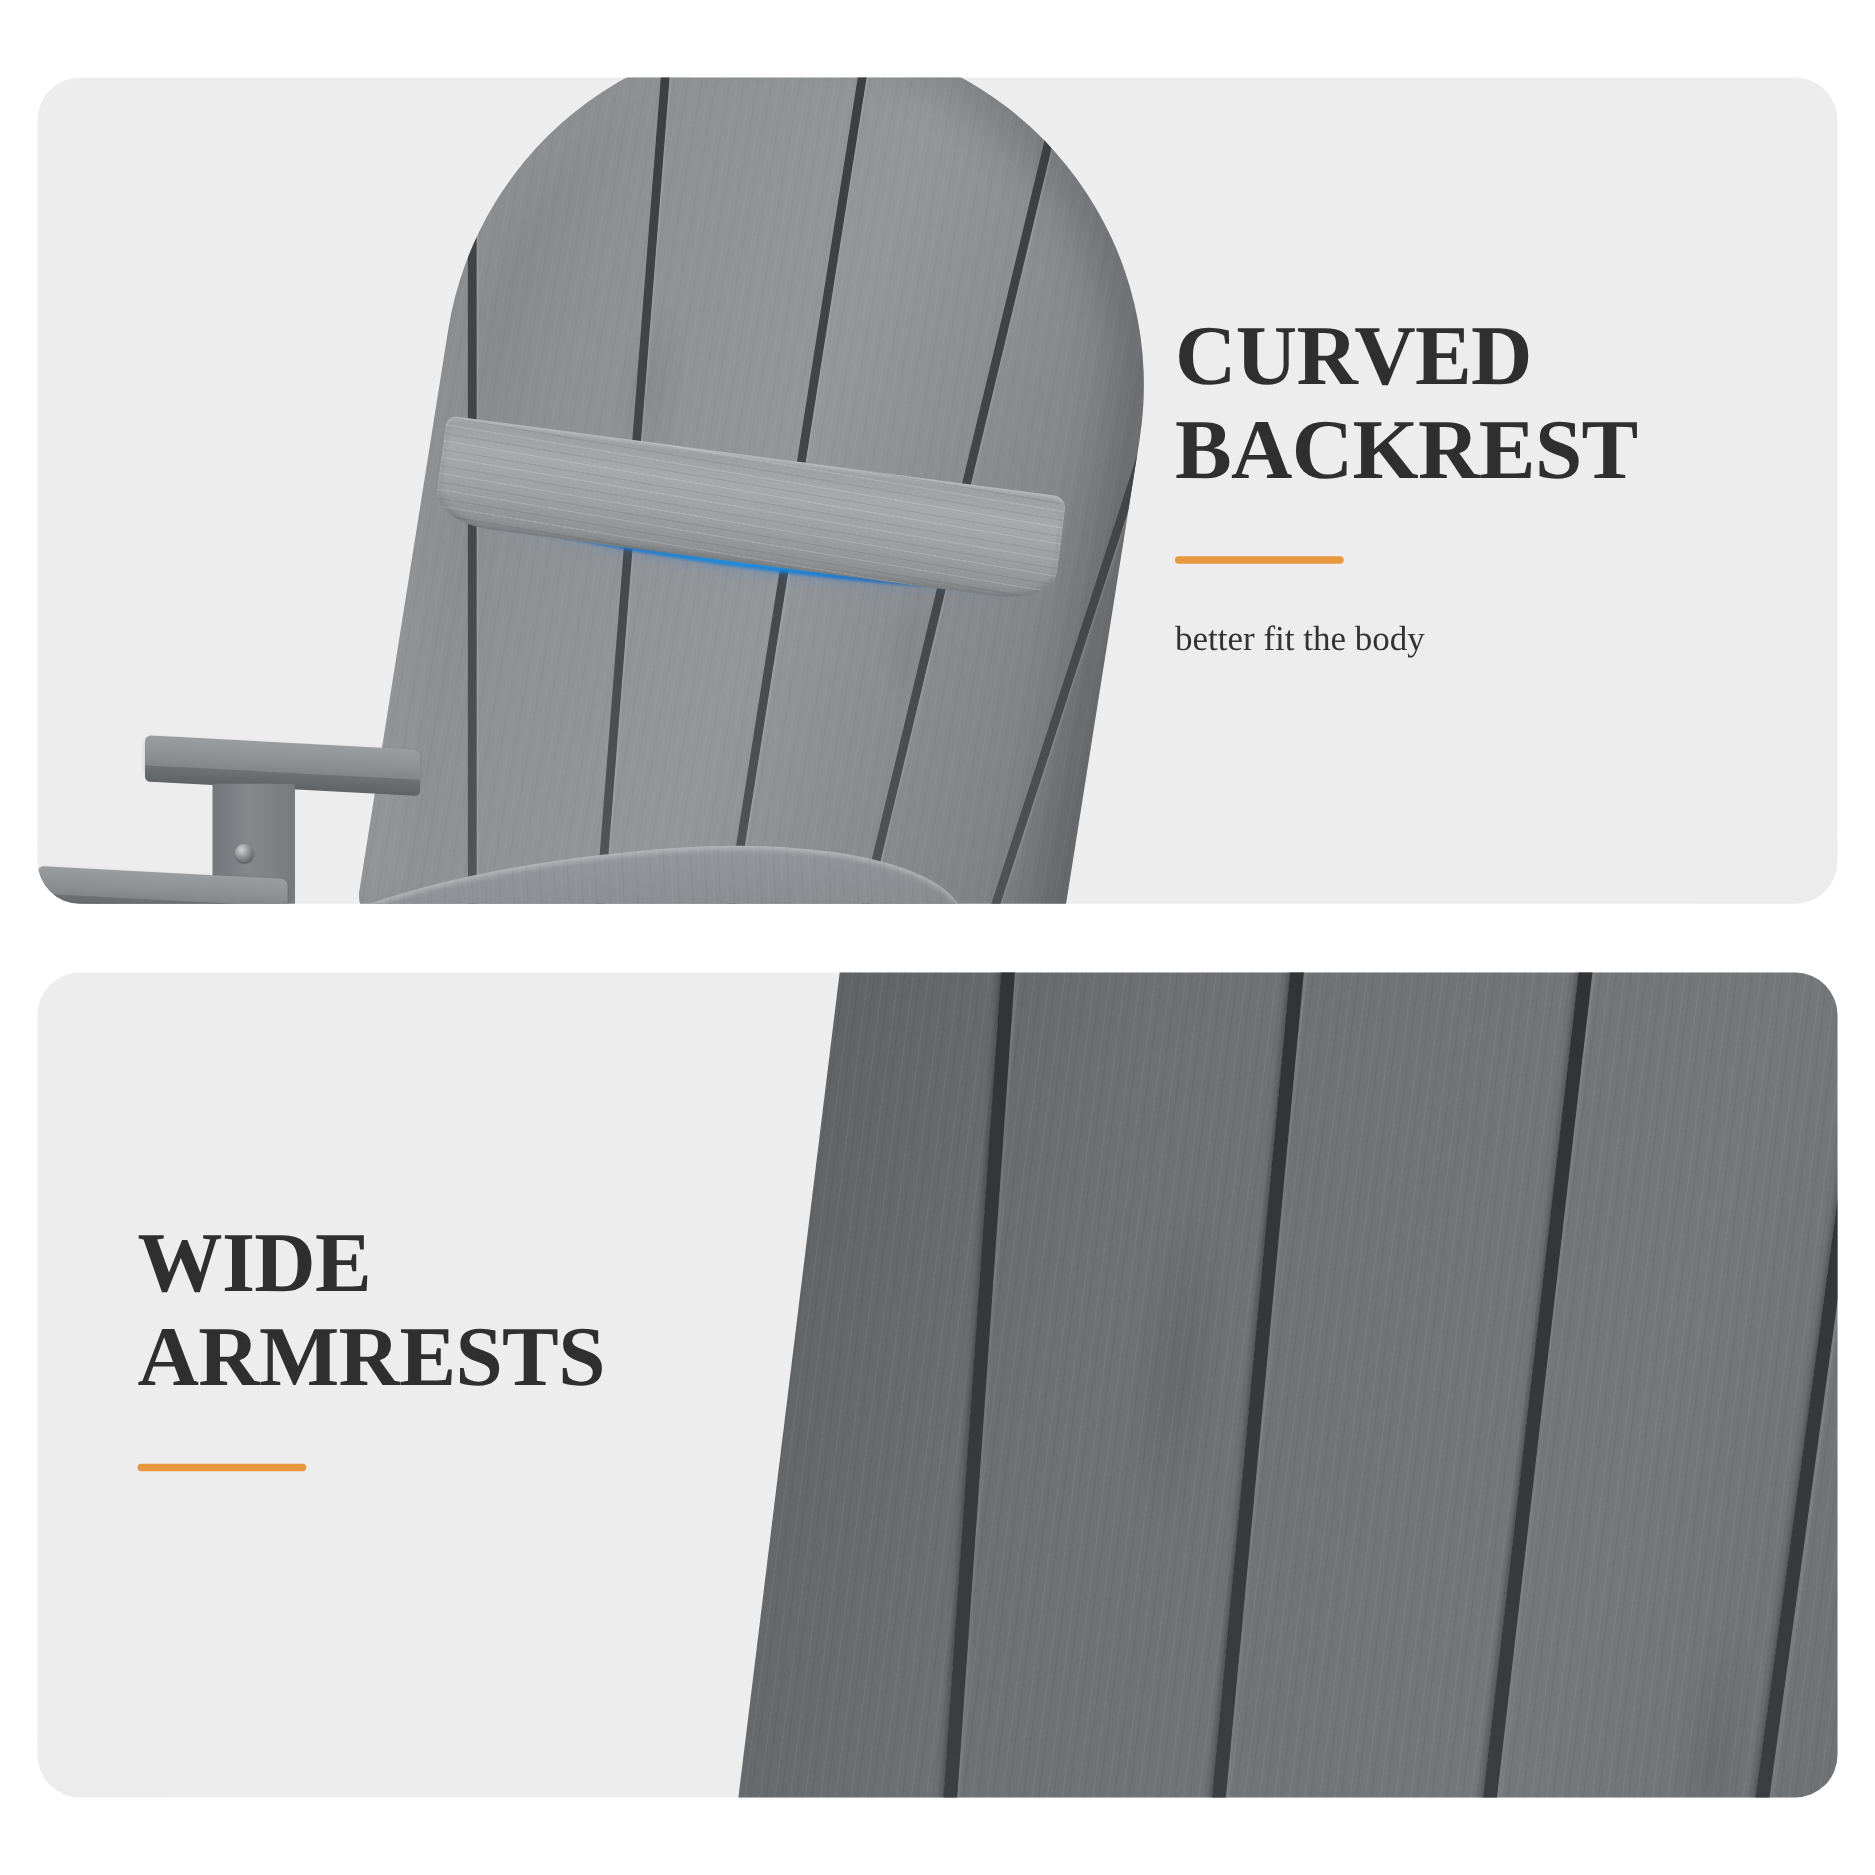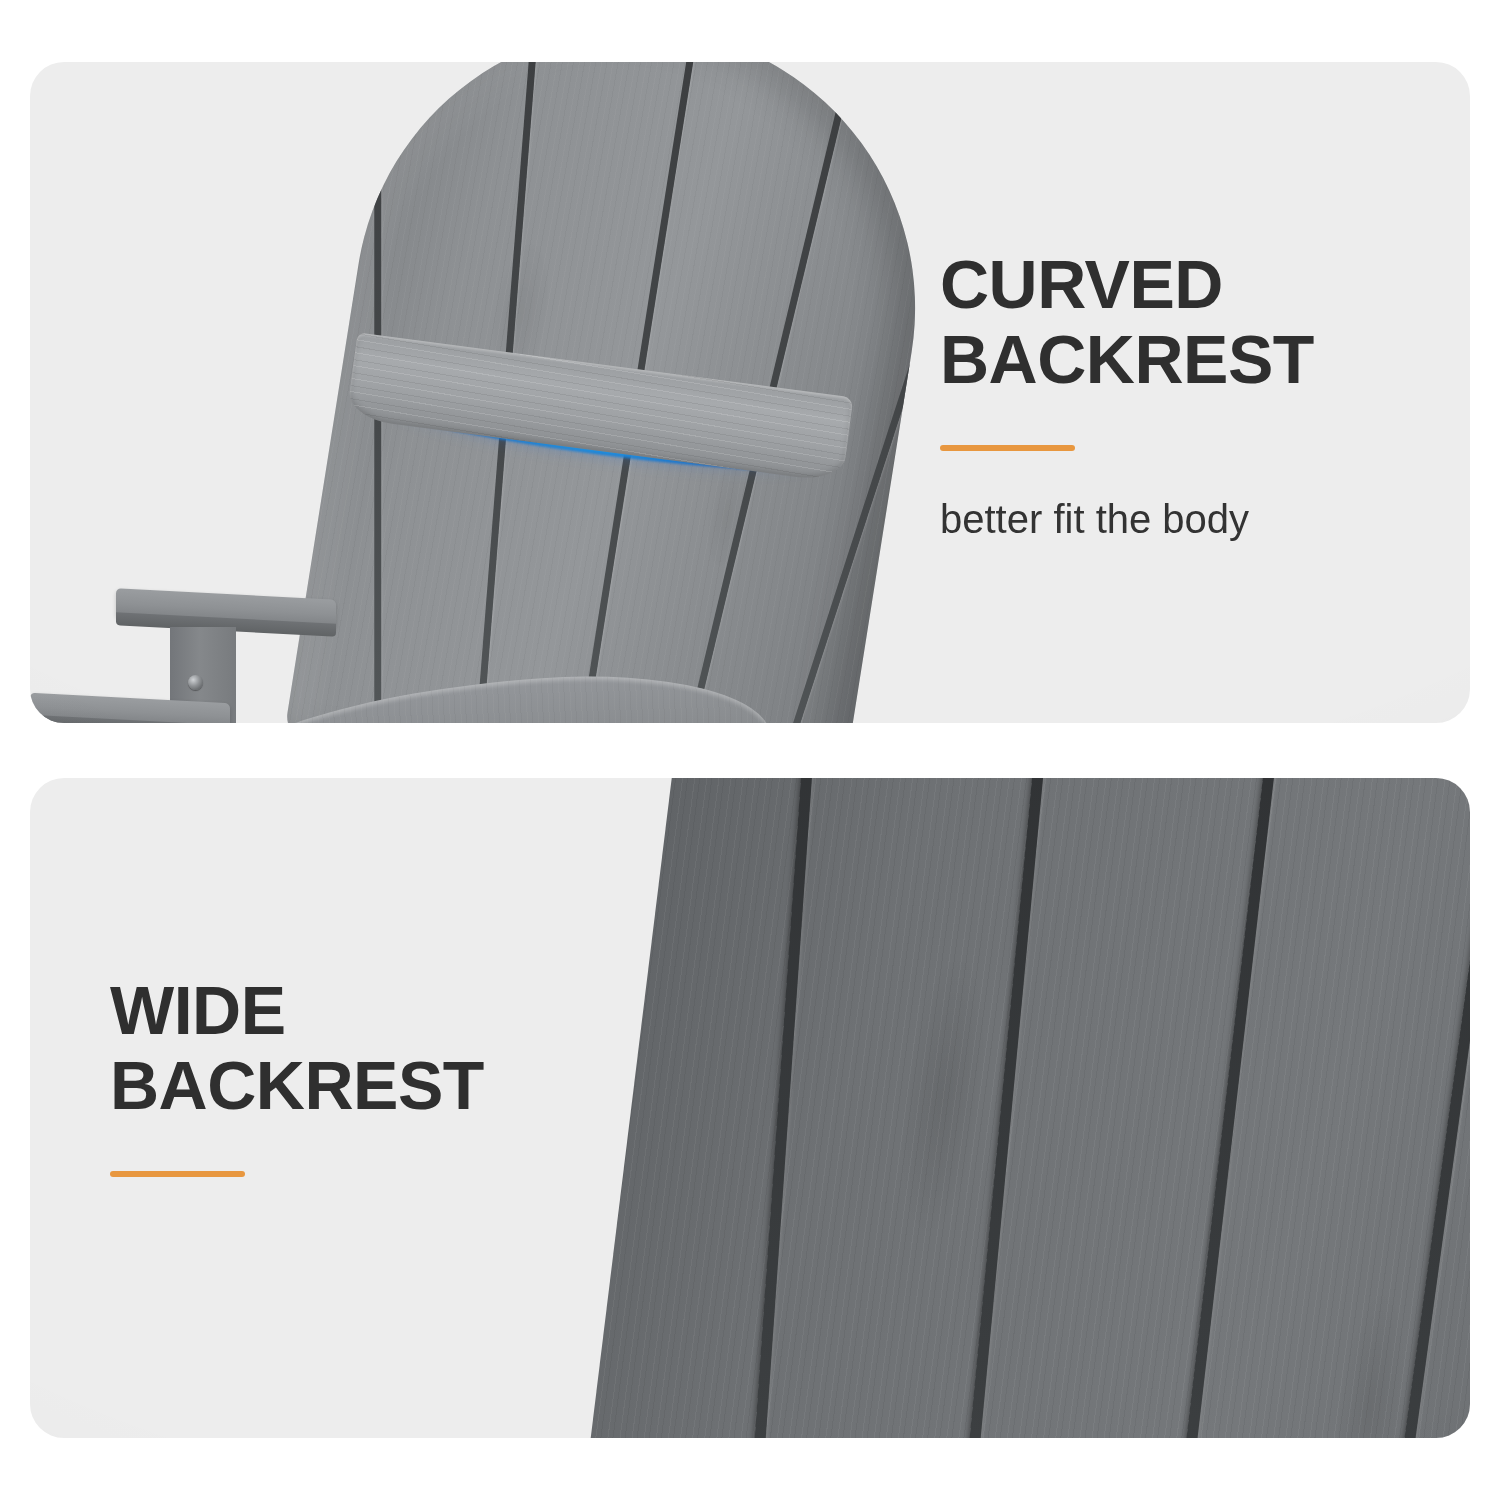--- a/index.html
+++ b/index.html
@@ -25,21 +25,21 @@
   .panel {
     position: absolute;
     background: #ededed;
     border-radius: 34px;
     overflow: hidden;
   }
   #panel-top    { left: 30px; top: 62px;  width: 1440px; height: 661px; }
   #panel-bottom { left: 30px; top: 778px; width: 1440px; height: 660px; }
 
   
-  .copy-block { position: absolute; }
+  .copy-block { position: absolute; font-family: Liberation Serif, serif; }
   #copy-top    { left: 910px; top: 185px; width: 470px; }
   #copy-bottom { left: 80px;  top: 195px; width: 540px; }
 
   .headline {
     color: #2f2f2f;
     font-size: 68px;
     font-weight: bold;
     line-height: 1.10;
     letter-spacing: -0.5px;
     margin: 0;
@@ -47,21 +47,21 @@
   }
   .accent-rule {
     width: 135px;
     height: 6px;
     border-radius: 3px;
     background: #e8973f;
     margin: 48px 0 0 0;
   }
   .subline {
     color: #333333;
-    font-size: 40px;
+    font-size: 28px;
     font-weight: normal;
     line-height: 1.2;
     margin: 44px 0 0 0;
   }
 
   
   .art { position: absolute; inset: 0; }
 
   
   #backfan {
@@ -302,19 +302,19 @@
         <div class="slab-groove" style="left:590px;  transform:rotate(-0.4deg);"></div>
         <div class="slab-groove" style="left:810px;  transform:rotate(0.8deg);"></div>
 
       </div>
 
       <div class="vignette"></div>
     </div>
 
     <div class="copy-block" id="copy-bottom">
       <h2 class="headline">WIDE
-BACKREST</h2>
+ARMRESTS</h2>
       <div class="accent-rule"></div>
     </div>
 
   </section>
 
 </div>
 
 </body></html>

